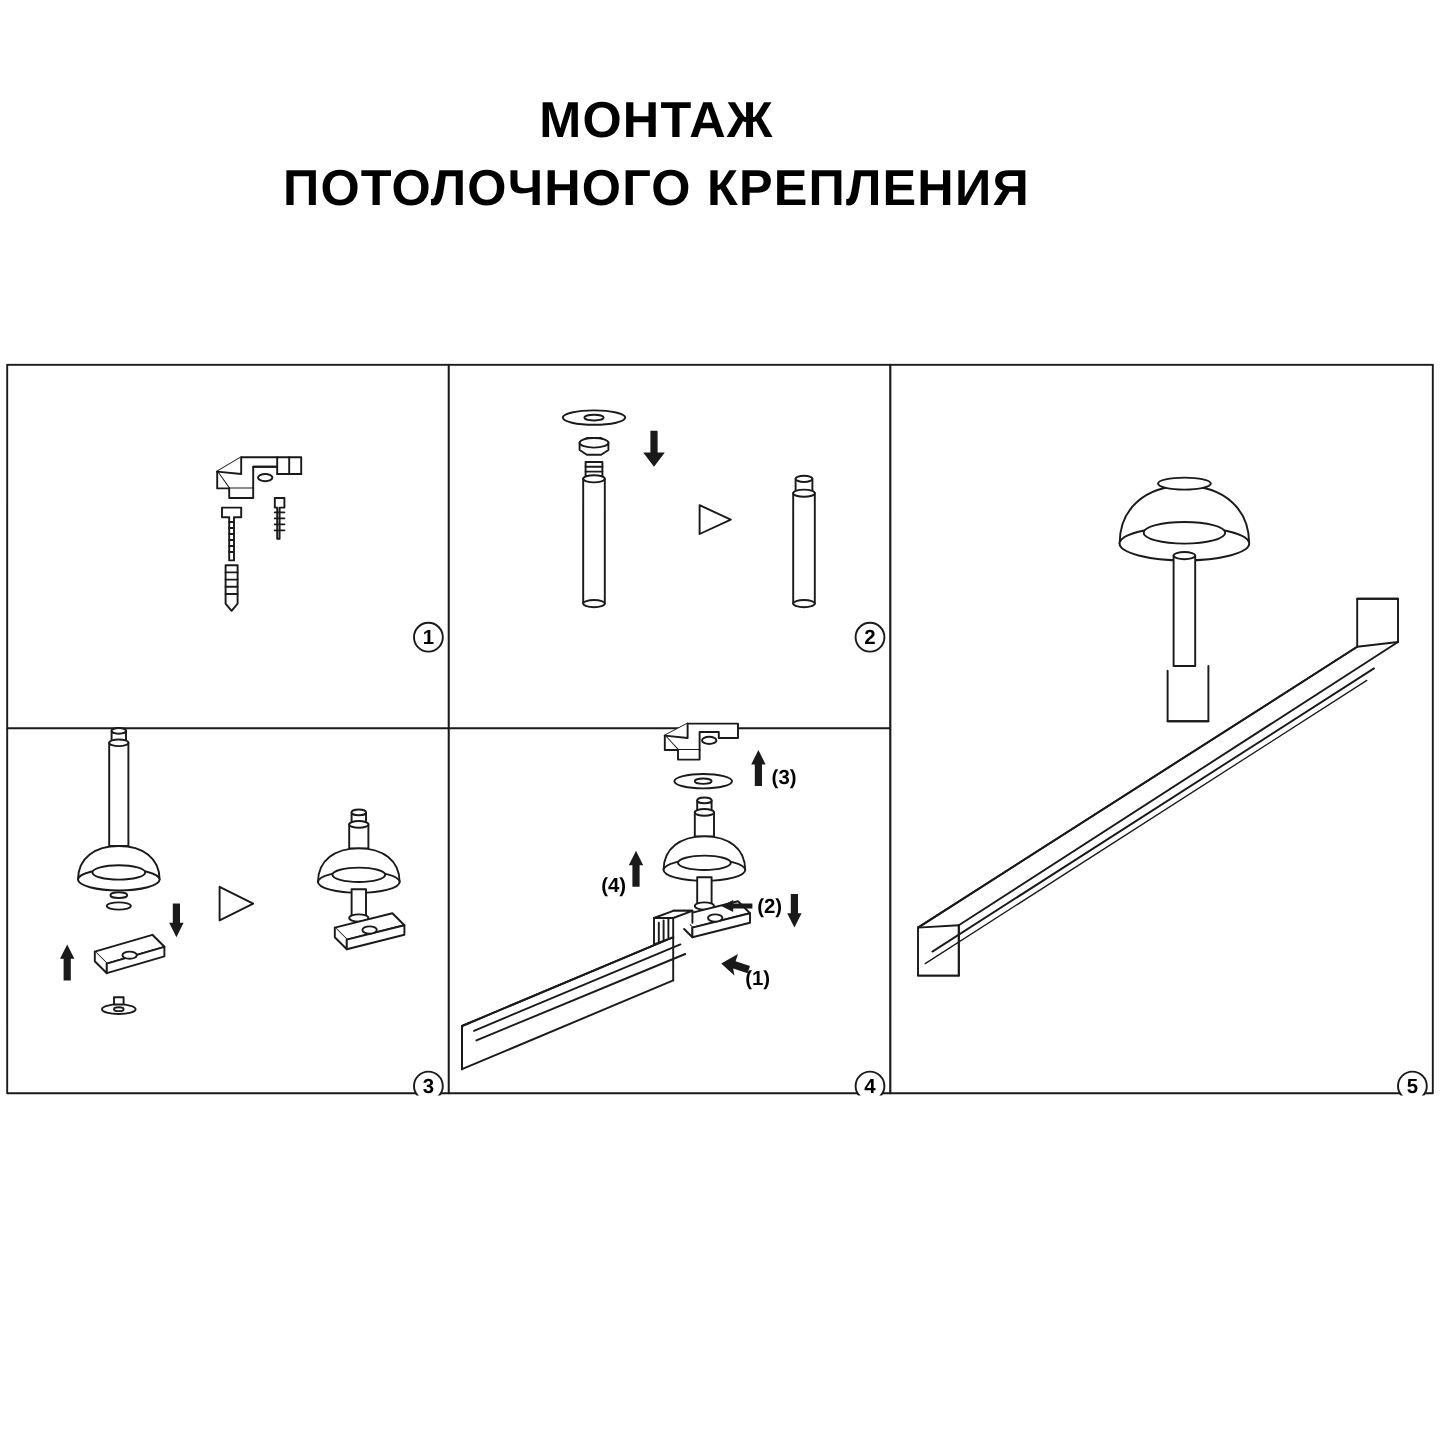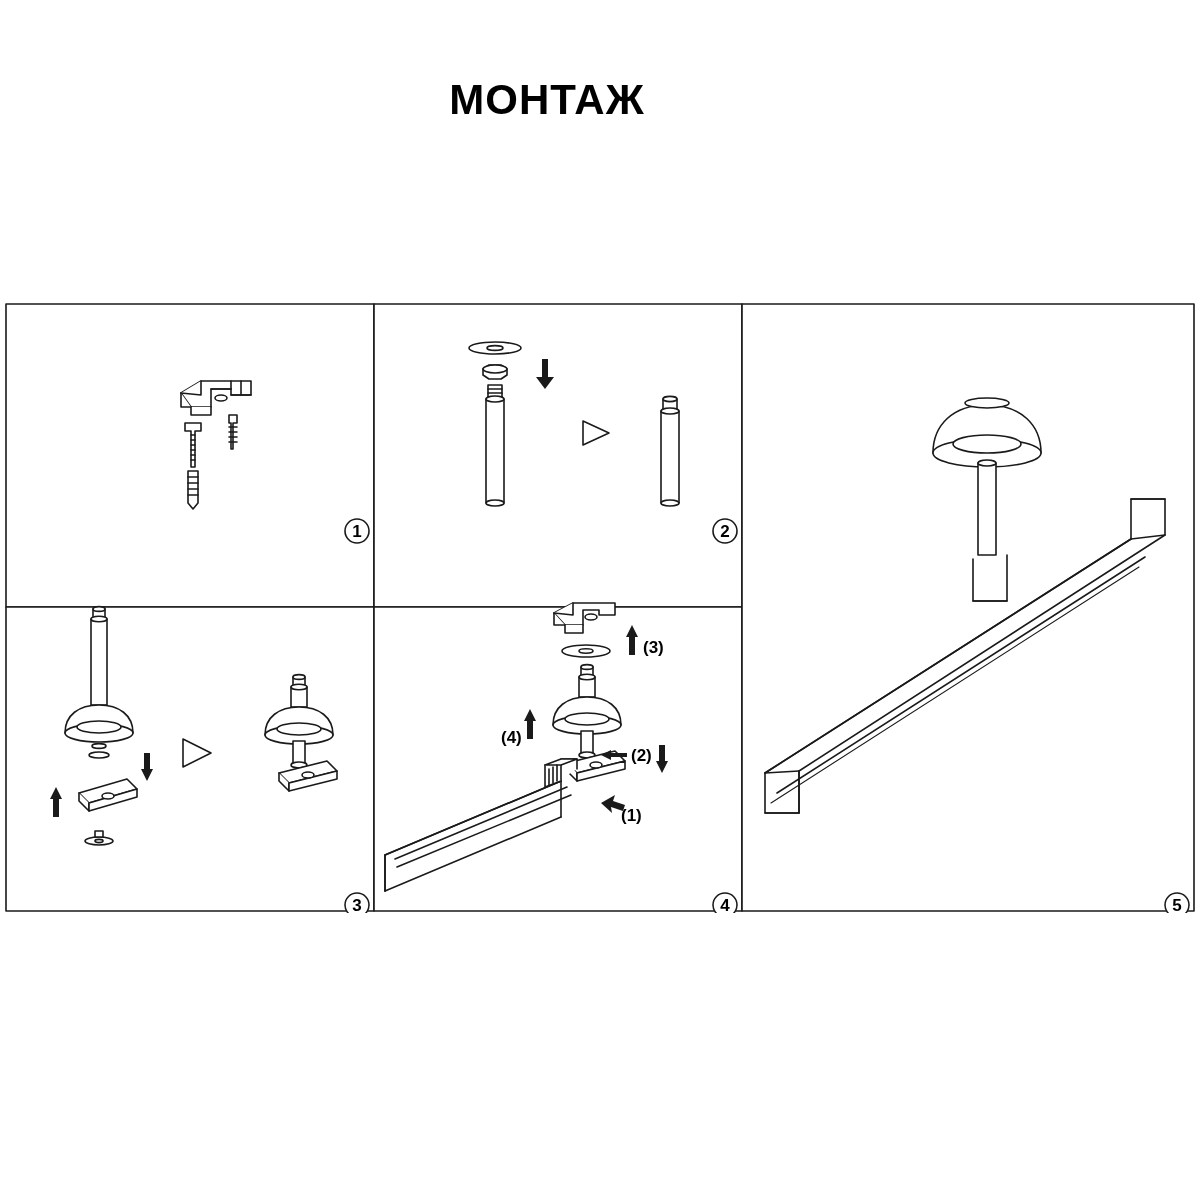--- a/index.html
+++ b/index.html
@@ -46,20 +46,21 @@
     font-family: "Liberation Sans", sans-serif;
     font-size: 17px;
     font-weight: bold;
   }
 </style>
 </head>
 <body>
 
 <div class="title">
   <span class="line">МОНТАЖ</span>
+  <span class="line">ПОТОЛОЧНОГО КРЕПЛЕНИЯ</span>
 </div>
 
 <div class="diagram">
 <svg width="1190" height="610" viewBox="0 0 1190 610" xmlns="http://www.w3.org/2000/svg" fill="none" stroke="#1a1a1a" stroke-width="1.6" stroke-linejoin="round" stroke-linecap="round">
 
   <g>
     <rect x="1" y="1" width="368" height="303" fill="#fff"></rect>
     <rect x="369" y="1" width="368" height="303" fill="#fff"></rect>
     <rect x="1" y="304" width="368" height="304" fill="#fff"></rect>
     <rect x="369" y="304" width="368" height="304" fill="#fff"></rect>

